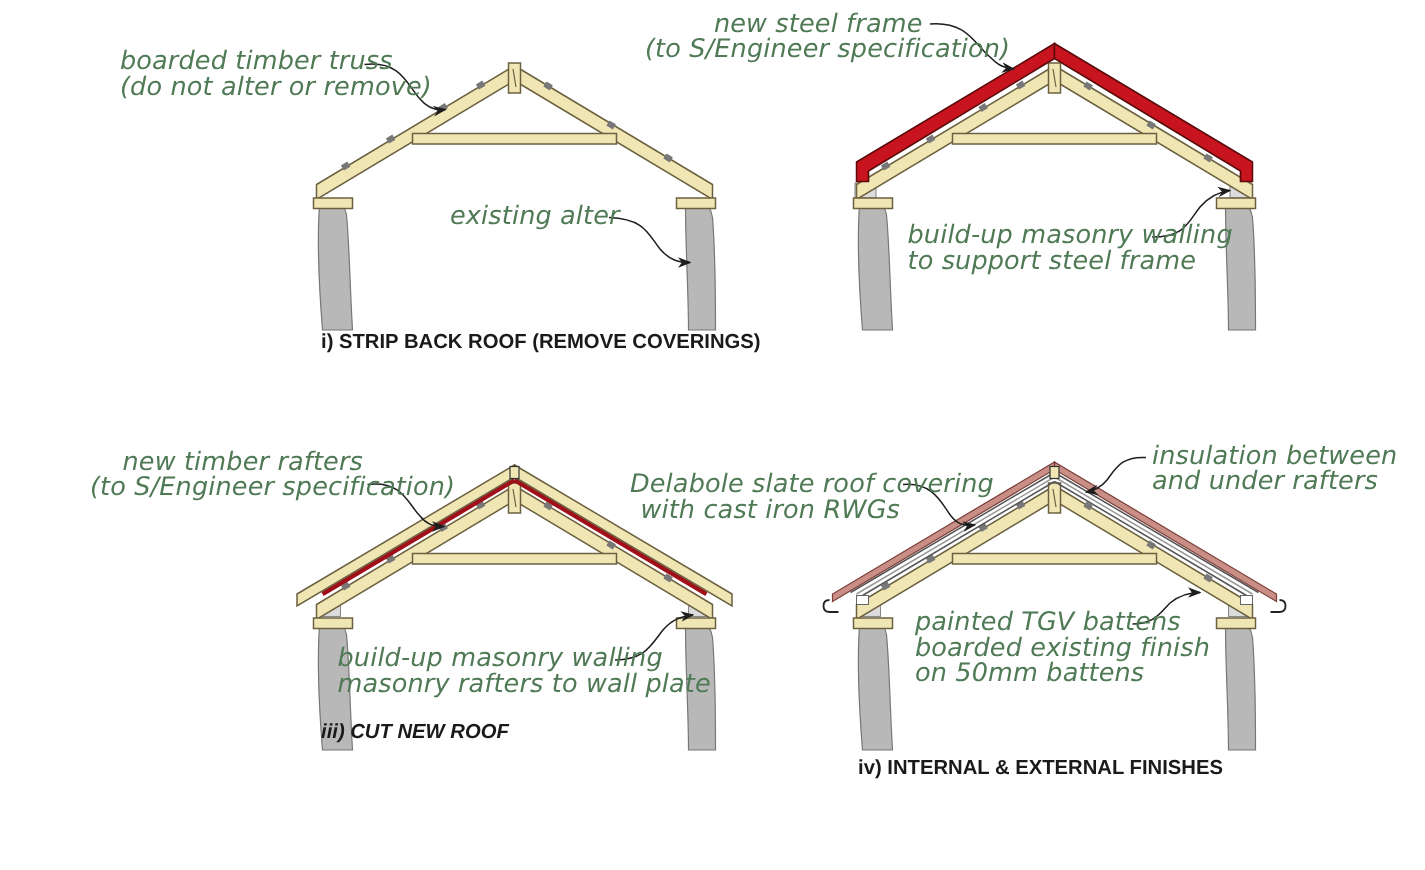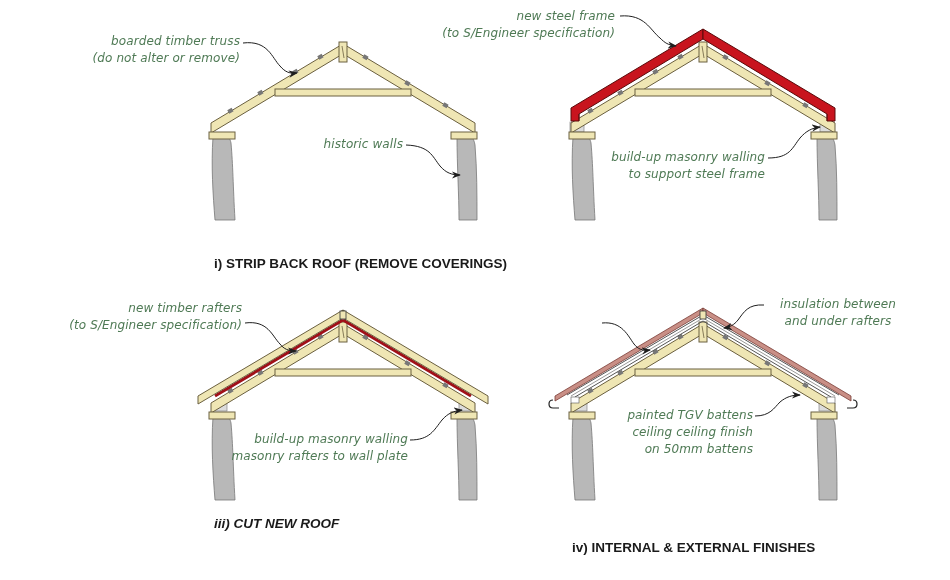--- a/index.html
+++ b/index.html
@@ -1,22 +1,22 @@
 <!DOCTYPE html>
 <html><head>
 <meta charset="utf-8">
 <style>
   html, body { margin:0; padding:0; background:#ffffff; }
   body { width:950px; height:580px; position:relative; overflow:hidden; font-family:"Liberation Sans", sans-serif; }
   #stage { position:absolute; left:0; top:0; width:950px; height:580px; }
-  .note { position:absolute; font-family:"DejaVu Sans", sans-serif; font-style:italic; font-size:12px; line-height:17px; color:#4f7a55; white-space:nowrap; letter-spacing:0.1px; }
+  .note { position:absolute; font-family:"DejaVu Sans", sans-serif; font-style:italic; font-size:17px; line-height:17px; color:#4f7a55; white-space:nowrap; letter-spacing:0.1px; }
   .note.r { text-align:right; }
   .note.l { text-align:center; }
   .note span { display:block; }
-  .caption { position:absolute; font-family:"Liberation Sans", sans-serif; font-weight:bold; font-size:13.5px; color:#1a1a1a; white-space:nowrap;margin-top:36px; }
+  .caption { position:absolute; font-family:"Liberation Sans", sans-serif; font-weight:bold; font-size:13.5px; color:#1a1a1a; white-space:nowrap; }
 </style>
 </head>
 <body>
 
 <div id="stage">
 
   <svg width="950" height="580" viewBox="0 0 950 580" xmlns="http://www.w3.org/2000/svg">
     <defs>
       <marker id="arrow" viewBox="0 0 10 10" refX="9" refY="5" markerWidth="9" markerHeight="9" orient="auto">
         <path d="M0,1 L10,5 L0,9 L3,5 Z" fill="#1e1e1e"></path>
@@ -124,48 +124,52 @@
     <path d="M764,305 C748,304 744,312 738,320 C734,325 730,327 724,328" fill="none" stroke="#1e1e1e" stroke-width="1" marker-end="url(#arrow)"></path>
     <path d="M755,416 C770,416 774,408 780,402 C786,397 792,395 800,395" fill="none" stroke="#1e1e1e" stroke-width="1" marker-end="url(#arrow)"></path>
   </svg>
 
   
   <div class="note r" style="left:80px; top:33px; width:160px;">
     <span>boarded timber truss</span>
     <span>(do not alter or remove)</span>
   </div>
   <div class="note r" style="left:300px; top:136px; width:103px;">
-    <span>historic walls</span>
+    <span>existing alter</span>
   </div>
 
   <div class="note r" style="left:430px; top:8px; width:185px;">
     <span>new steel frame</span>
     <span>(to S/Engineer specification)</span>
   </div>
   <div class="note r" style="left:605px; top:149px; width:160px;">
     <span>build-up masonry walling</span>
     <span>to support steel frame</span>
   </div>
 
   <div class="note r" style="left:60px; top:300px; width:182px;">
     <span>new timber rafters</span>
     <span>(to S/Engineer specification)</span>
   </div>
   <div class="note r" style="left:225px; top:431px; width:183px;">
     <span>build-up masonry walling</span>
     <span>masonry rafters to wall plate</span>
   </div>
 
+  <div class="note r" style="left:420px; top:315px; width:180px;">
+    <span>Delabole slate roof covering</span>
+    <span>with cast iron RWGs</span>
+  </div>
   <div class="note l" style="left:768px; top:296px; width:140px;">
     <span>insulation between</span>
     <span>and under rafters</span>
   </div>
   <div class="note r" style="left:610px; top:407px; width:143px;">
     <span>painted TGV battens</span>
-    <span>ceiling ceiling finish</span>
+    <span>boarded existing finish</span>
     <span>on 50mm battens</span>
   </div>
 
   
   <div class="caption" style="left:214px; top:220px;">i) STRIP BACK ROOF (REMOVE COVERINGS)</div>
   <div class="caption" style="left:214px; top:480px;font-style:italic;">iii) CUT NEW ROOF</div>
   <div class="caption" style="left:572px; top:504px;">iv) INTERNAL &amp; EXTERNAL FINISHES</div>
 
 </div>
 

